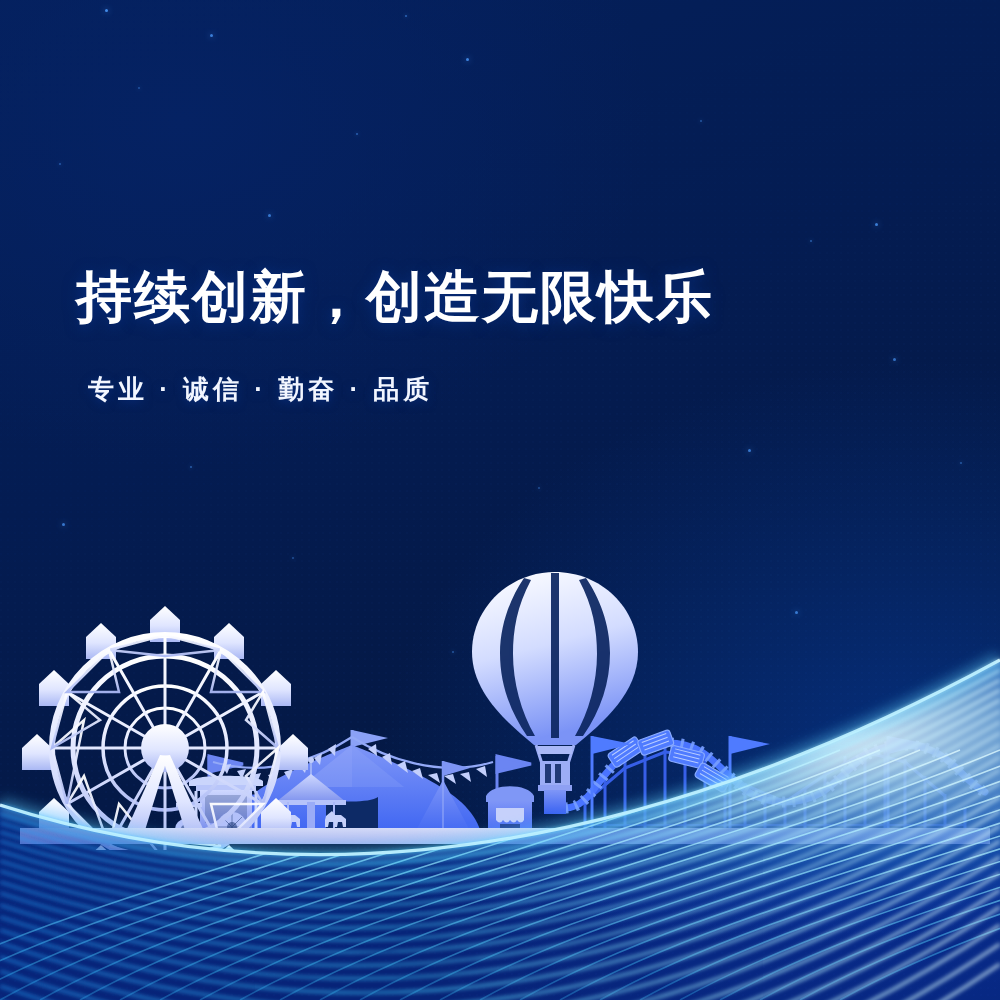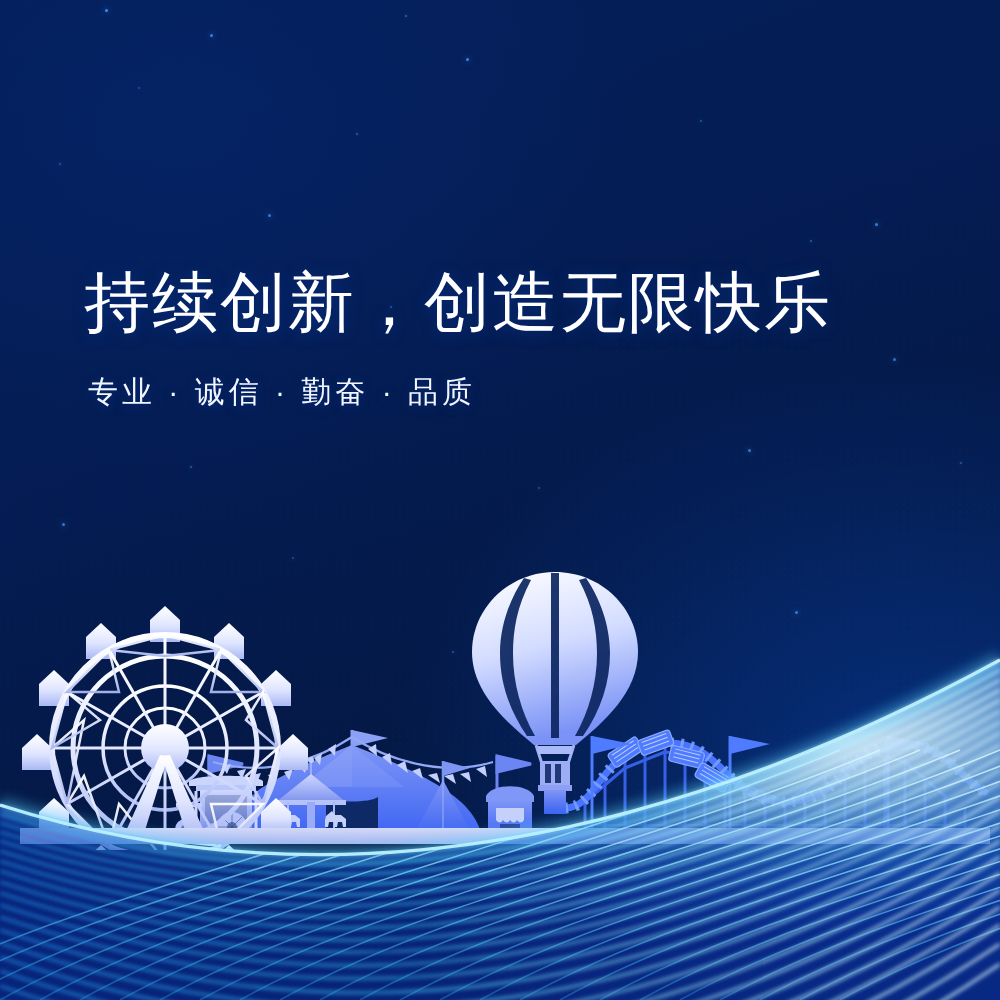--- a/index.html
+++ b/index.html
@@ -13,28 +13,28 @@
   }
   #stage>*{position:absolute;}
   .full{left:0;top:0;width:1000px;height:1000px;}
 
   
   .stars{pointer-events:none;}
   .star{position:absolute;border-radius:50%;background:#4d9dff;}
 
   
   .headline{
-    left:84px;top:266px;width:820px;
-    color:#ffffff;font-size:66px;font-weight:normal;letter-spacing:2px;
+    left:76px;top:266px;width:820px;
+    color:#ffffff;font-size:56px;font-weight:bold;letter-spacing:2px;
     line-height:1.1;white-space:nowrap;
     text-shadow:0 2px 14px rgba(10,60,160,.55);
   }
   .subhead{
     left:88px;top:372px;width:700px;
-    color:#f2f6ff;font-size:30px;font-weight:normal;letter-spacing:4px;
+    color:#f2f6ff;font-size:26px;font-weight:bold;letter-spacing:4px;
     white-space:nowrap;
     text-shadow:0 2px 10px rgba(10,60,160,.5);
   }
 
   
   .skyline{left:0;top:540px;width:1000px;height:310px;}
   .wave{left:0;top:600px;width:1000px;height:400px;}
 </style>
 </head>
 <body>

